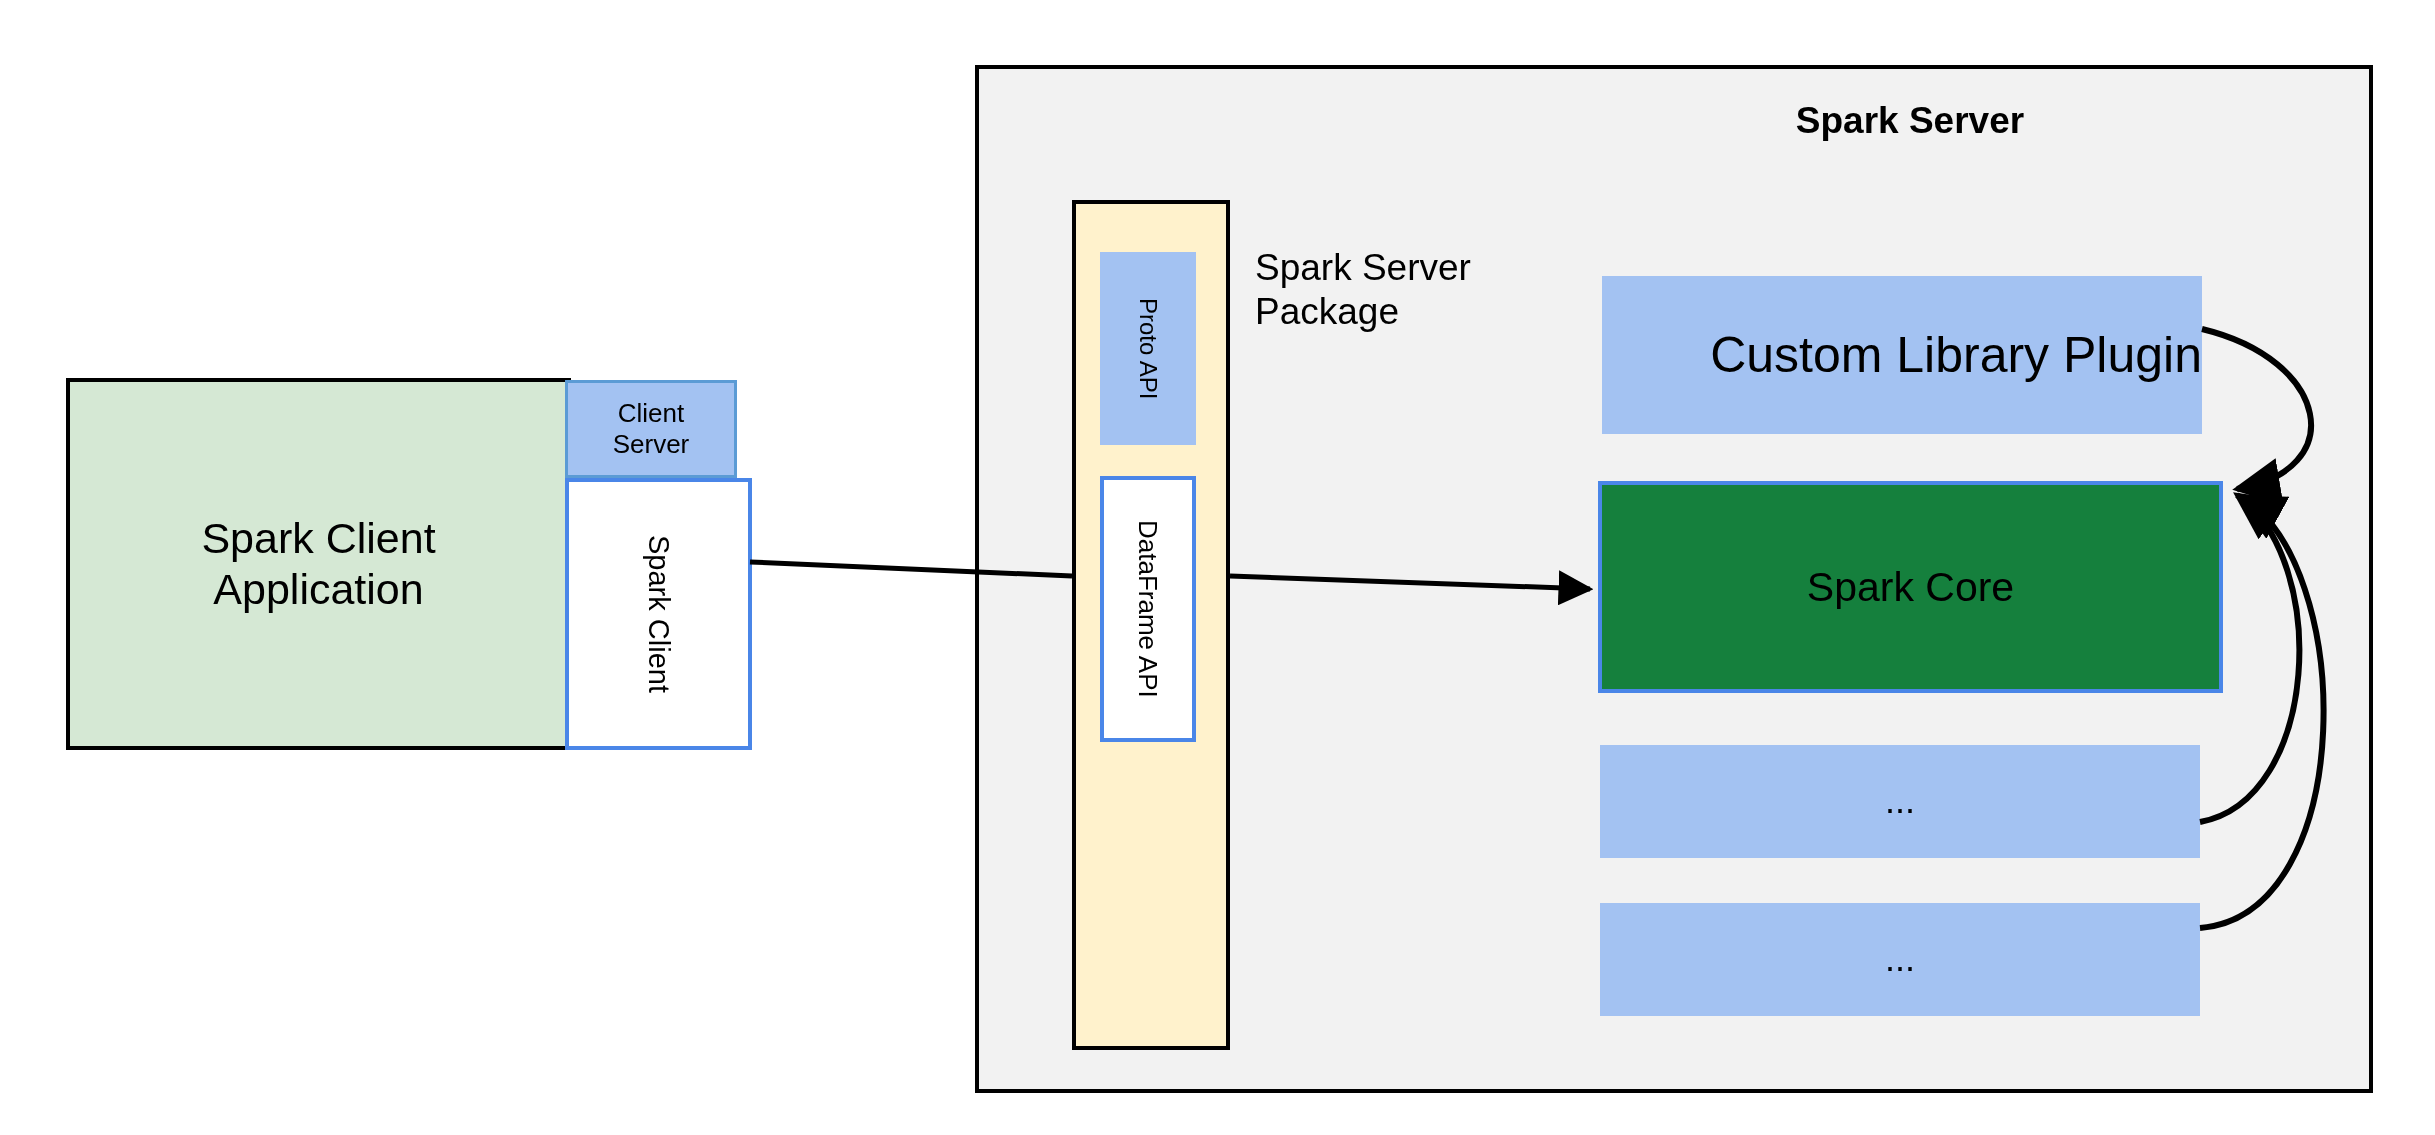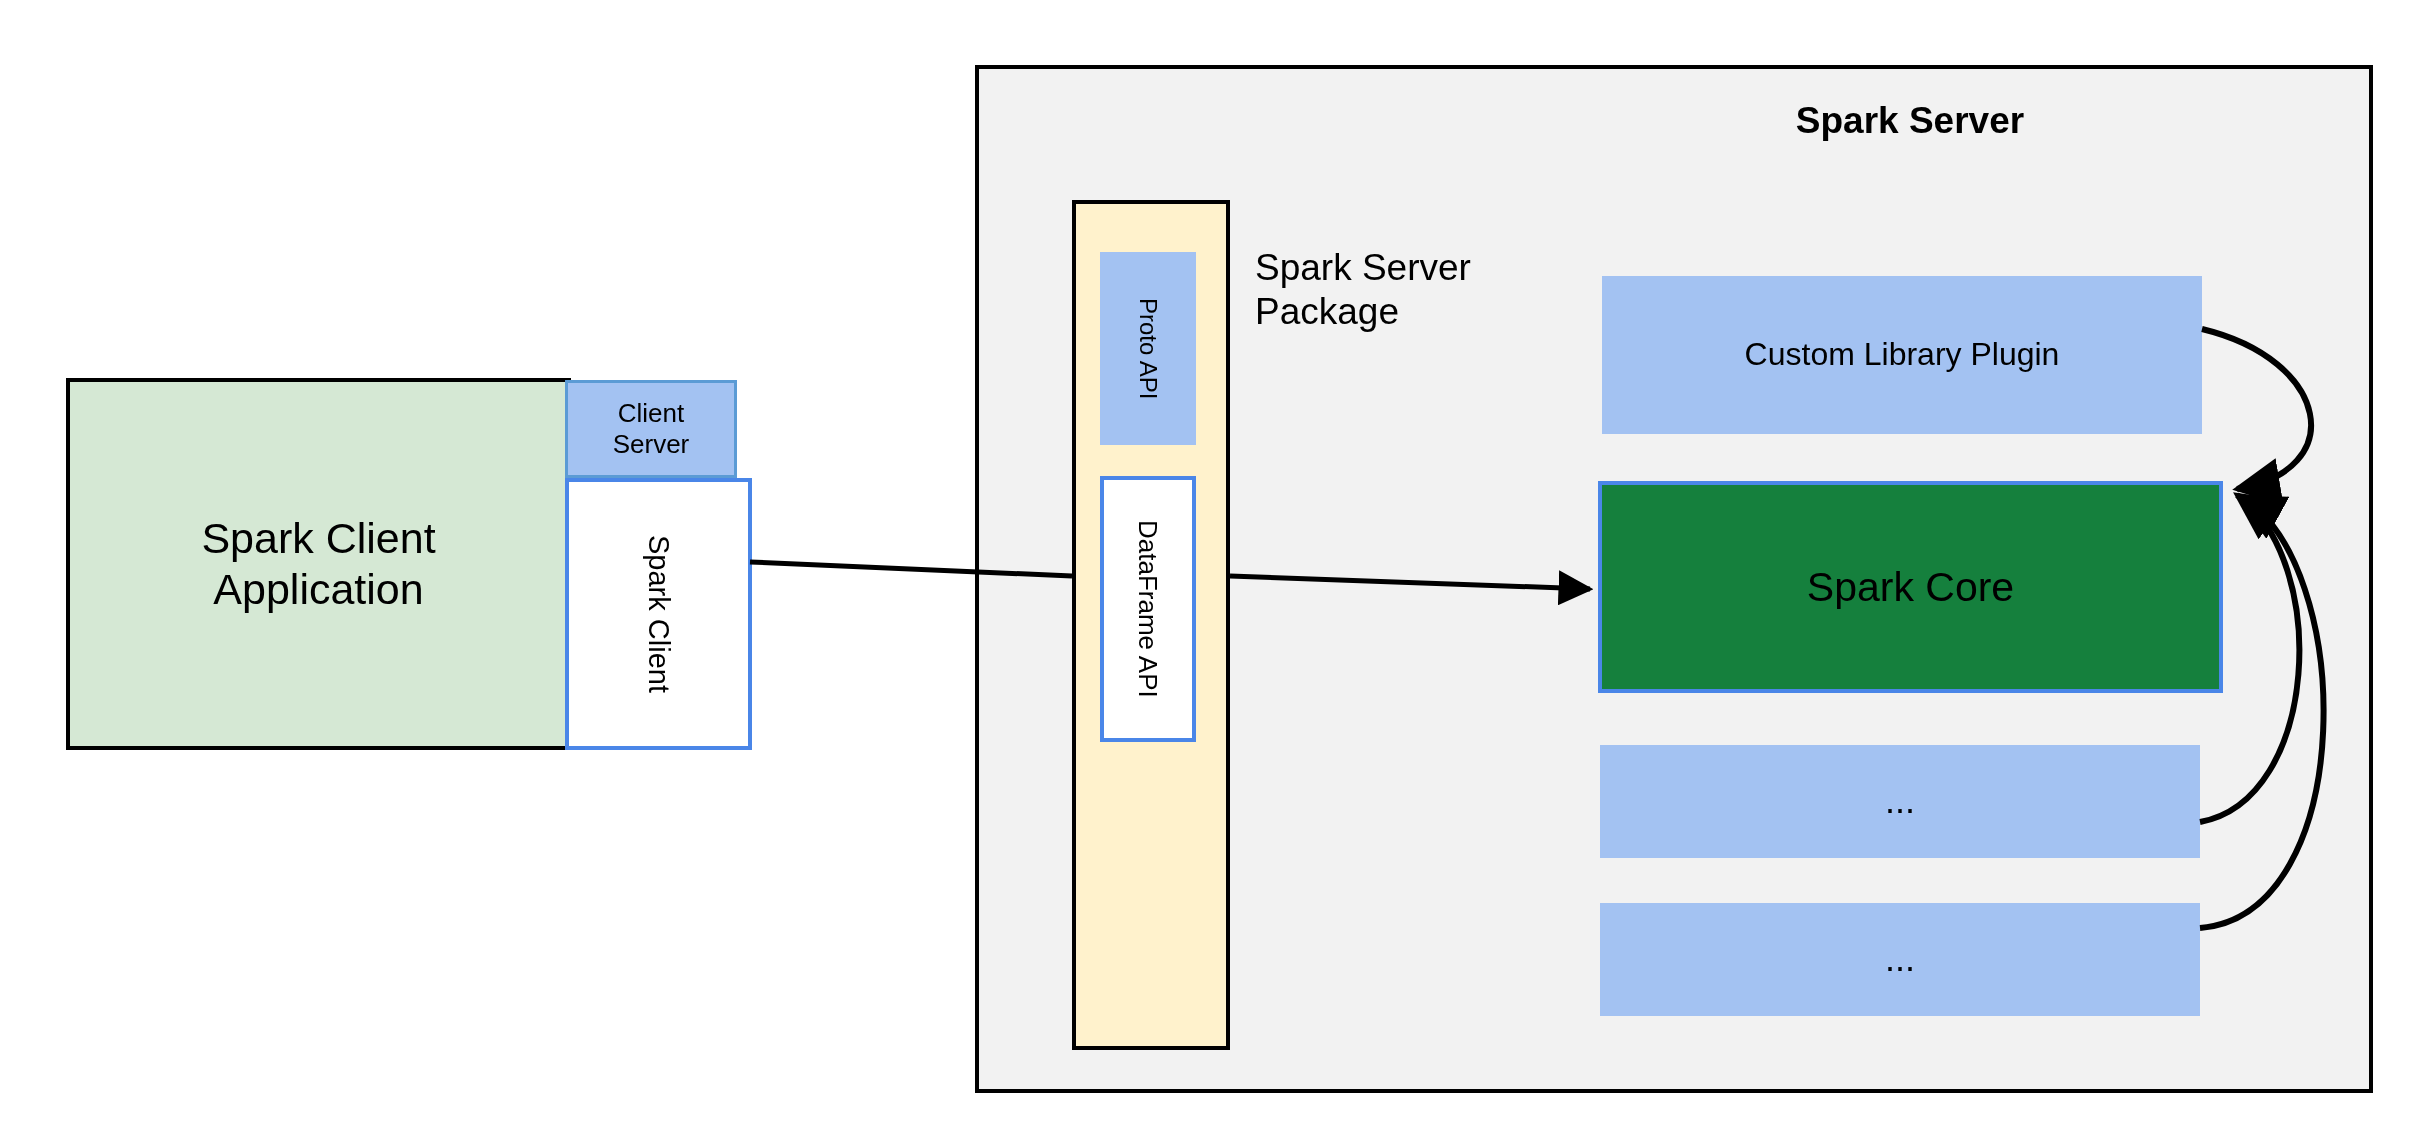--- a/index.html
+++ b/index.html
@@ -98,21 +98,22 @@
     left: 1100px; top: 476px; width: 96px; height: 266px;
     background: #ffffff;
     border: 4px solid #4a86e8;
     font-size: 26px;
   }
 
   
   #custom-library-plugin {
     left: 1602px; top: 276px; width: 600px; height: 158px;
     background: #a3c2f2;
-    font-size: 32px;
+    font-size: 50px;
+    justify-content: flex-end;
   }
   #spark-core {
     left: 1598px; top: 481px; width: 625px; height: 212px;
     background: #15803d;
     border: 4px solid #4a86e8;
     font-size: 41px;
   }
   #ellipsis-one {
     left: 1600px; top: 745px; width: 600px; height: 113px;
     background: #a3c2f2;

